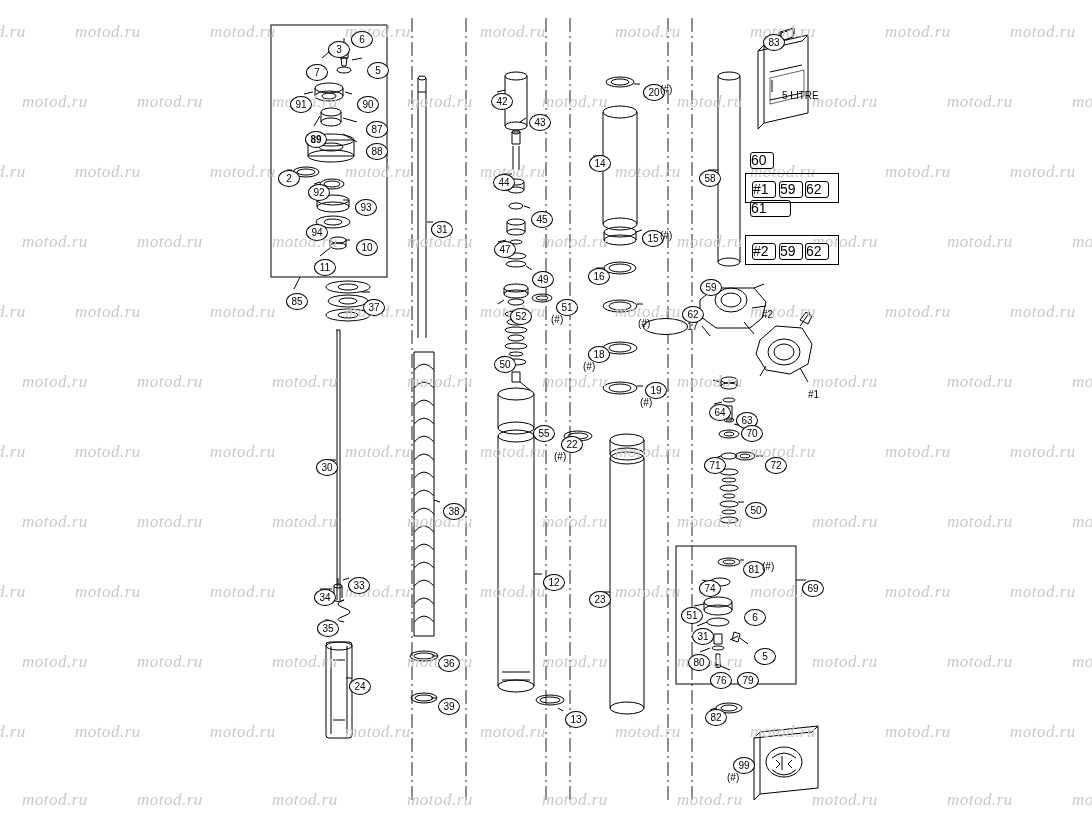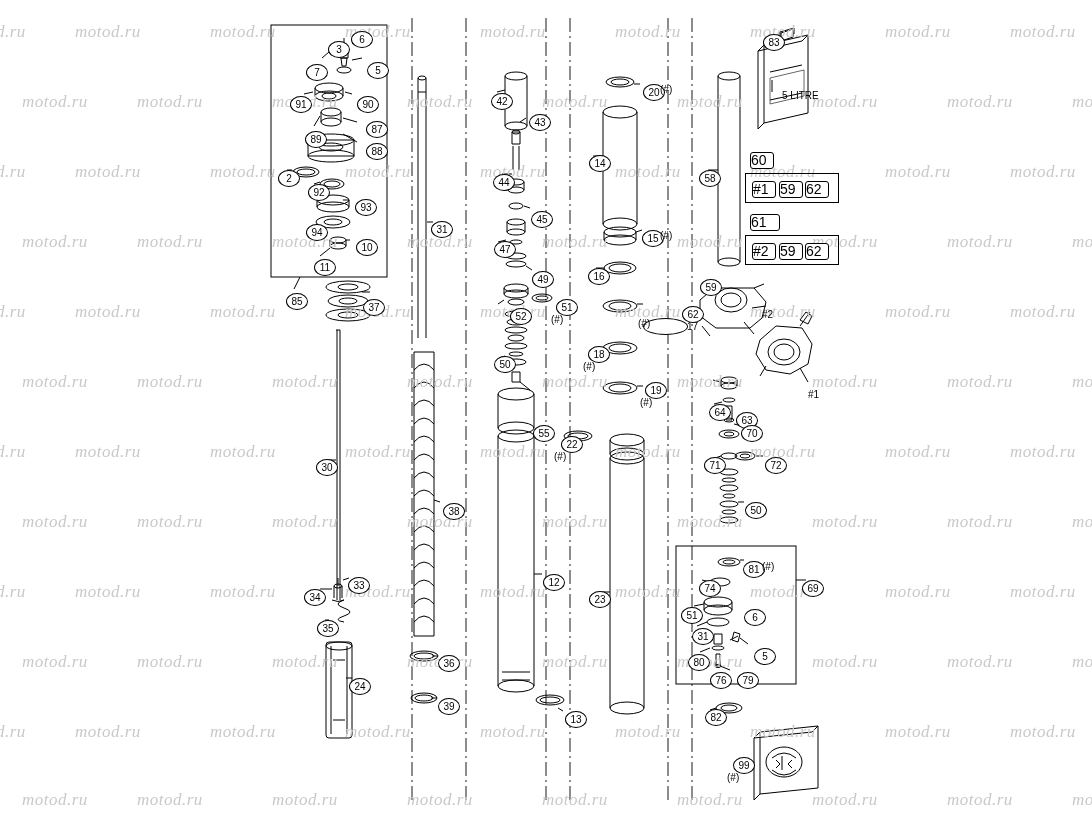--- a/index.html
+++ b/index.html
@@ -546,35 +546,35 @@
     </g>
   </svg>
 
   <div id="labels">
       <div class="cal" style="left: 328px; top: 41px;">3</div>
       <div class="cal" style="left: 351px; top: 31px;">6</div>
       <div class="cal" style="left: 306px; top: 64px;">7</div>
       <div class="cal" style="left: 367px; top: 62px;">5</div>
       <div class="cal" style="left: 290px; top: 96px;">91</div>
       <div class="cal" style="left: 357px; top: 96px;">90</div>
-      <div class="cal" style="left: 305px; top: 131px;">89</div>
+      <div class="cal" style="left: 305px; top: 131px; font-weight: bold;">89</div>
       <div class="cal" style="left: 366px; top: 121px;">87</div>
       <div class="cal" style="left: 366px; top: 143px;">88</div>
       <div class="cal" style="left: 278px; top: 170px;">2</div>
       <div class="cal" style="left: 308px; top: 184px;">92</div>
       <div class="cal" style="left: 355px; top: 199px;">93</div>
       <div class="cal" style="left: 306px; top: 224px;">94</div>
       <div class="cal" style="left: 356px; top: 239px;">10</div>
       <div class="cal" style="left: 314px; top: 259px;">11</div>
       <div class="cal" style="left: 286px; top: 293px;">85</div>
       <div class="cal" style="left: 363px; top: 299px;">37</div>
       <div class="cal" style="left: 431px; top: 221px;">31</div>
       <div class="cal" style="left: 316px; top: 459px;">30</div>
       <div class="cal" style="left: 348px; top: 577px;">33</div>
-      <div class="cal" style="left: 304px; top: 589px;">34</div>
+      <div class="cal" style="left: 314px; top: 589px;">34</div>
       <div class="cal" style="left: 317px; top: 620px;">35</div>
       <div class="cal" style="left: 349px; top: 678px;">24</div>
       <div class="cal" style="left: 443px; top: 503px;">38</div>
       <div class="cal" style="left: 438px; top: 655px;">36</div>
       <div class="cal" style="left: 438px; top: 698px;">39</div>
       <div class="cal" style="left: 491px; top: 93px;">42</div>
       <div class="cal" style="left: 529px; top: 114px;">43</div>
       <div class="cal" style="left: 493px; top: 174px;">44</div>
       <div class="cal" style="left: 531px; top: 211px;">45</div>
       <div class="cal" style="left: 494px; top: 241px;">47</div>
@@ -613,21 +613,21 @@
       <div class="cal" style="left: 688px; top: 654px;">80</div>
       <div class="cal" style="left: 710px; top: 672px;">76</div>
       <div class="cal" style="left: 737px; top: 672px;">79</div>
       <div class="cal" style="left: 705px; top: 709px;">82</div>
       <div class="cal" style="left: 733px; top: 757px;">99</div>
       <div class="cal" style="left: 763px; top: 34px;">83</div>
       <div class="boxlabel" style="left: 750px; top: 152px; width: 24px;">60</div>
       <div class="boxlabel" style="left: 752px; top: 181px; width: 24px;">#1</div>
       <div class="boxlabel" style="left: 779px; top: 181px; width: 24px;">59</div>
       <div class="boxlabel" style="left: 805px; top: 181px; width: 24px;">62</div>
-      <div class="boxlabel" style="left: 750px; top: 214px; width: 30px;">61</div>
+      <div class="boxlabel" style="left: 750px; top: 200px; width: 41px;">61</div>
       <div class="boxlabel" style="left: 752px; top: 243px; width: 24px;">#2</div>
       <div class="boxlabel" style="left: 779px; top: 243px; width: 24px;">59</div>
       <div class="boxlabel" style="left: 805px; top: 243px; width: 24px;">62</div>
       <div class="hash" style="left: 660px; top: 84px;">(#)</div>
       <div class="hash" style="left: 660px; top: 230px;">(#)</div>
       <div class="hash" style="left: 638px; top: 318px;">(#)</div>
       <div class="hash" style="left: 583px; top: 361px;">(#)</div>
       <div class="hash" style="left: 640px; top: 397px;">(#)</div>
       <div class="hash" style="left: 551px; top: 314px;">(#)</div>
       <div class="hash" style="left: 554px; top: 451px;">(#)</div>

